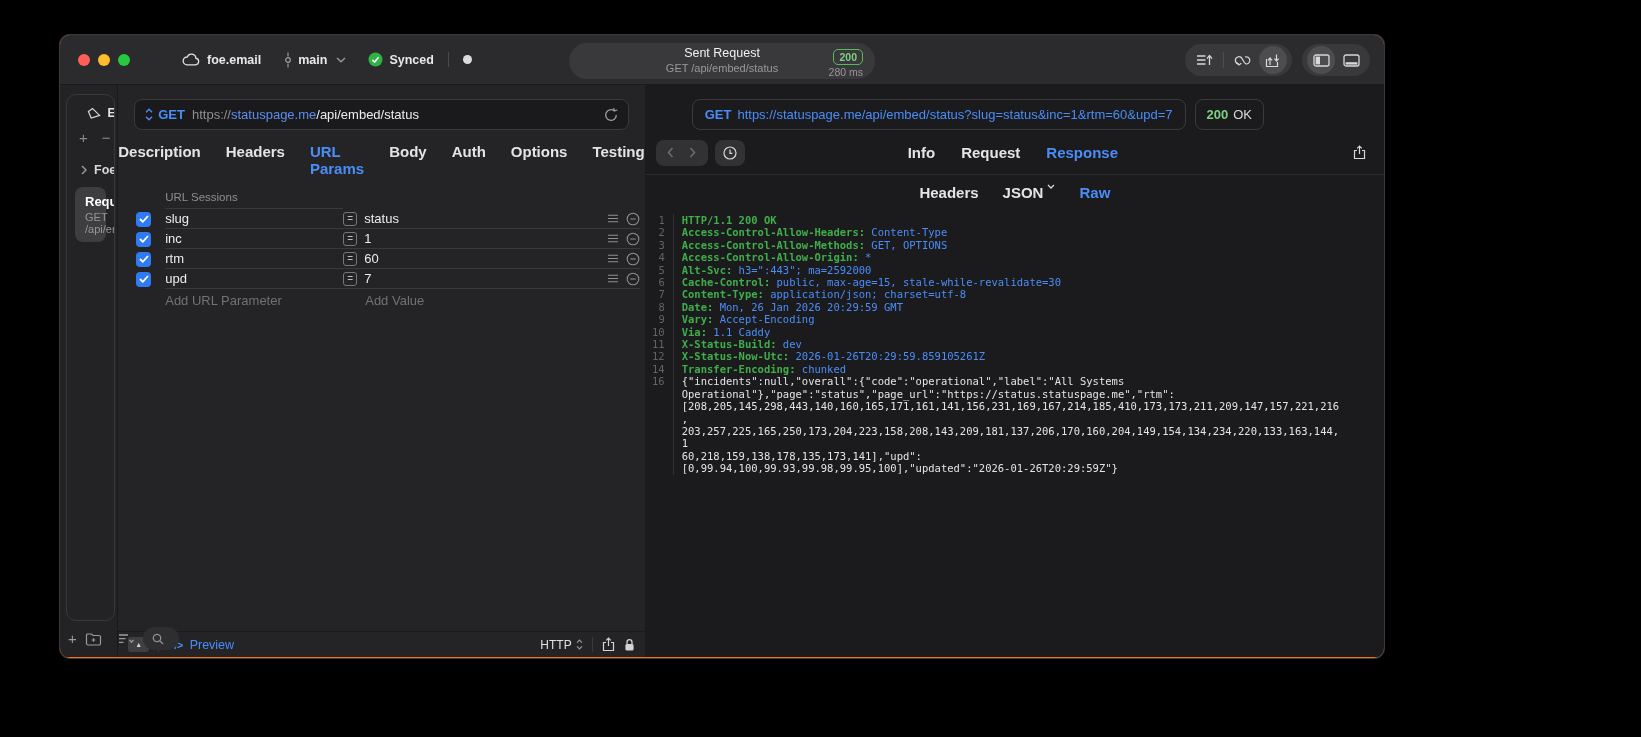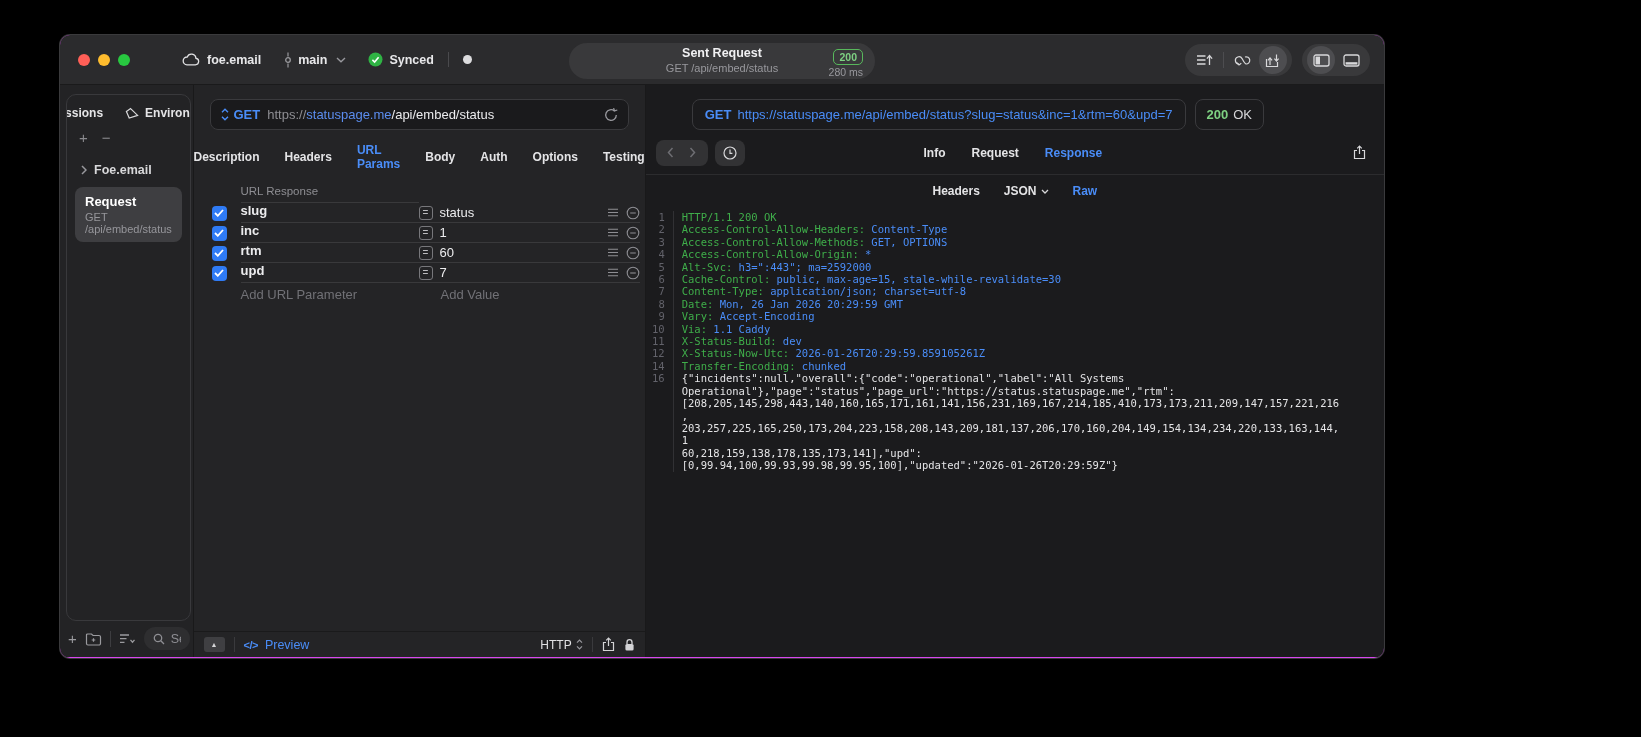--- a/index.html
+++ b/index.html
@@ -1,37 +1,37 @@
 <!DOCTYPE html>
 <html><head>
 <meta charset="utf-8">
 <style>
   * { margin:0; padding:0; box-sizing:border-box; }
   html,body { width:1641px; height:737px; background:#000; font-family:"Liberation Sans",sans-serif; overflow:hidden; }
   svg { display:block; }
 
   .window { position:absolute; left:60px; top:35px; width:1324px; height:623px;
-    background:#d946ef; border-radius:10px; overflow:hidden;
+    background:#f97316; border-radius:10px; overflow:hidden;
     box-shadow:0 0 0 1px #3a3a3c, 0 24px 60px rgba(0,0,0,.65); }
 
   
   .titlebar { height:50px; background:#2b2b2d; border-bottom:1px solid #1a1a1b;
     display:flex; align-items:center; position:relative; }
   .traffic { display:flex; gap:8px; margin-left:18px; }
   .tl { width:12px; height:12px; border-radius:50%; }
   .tb-proj { display:flex; align-items:center; gap:7px; margin-left:52px; color:#e8e8ea; font-size:12.5px; font-weight:600; }
   .tb-branch { display:flex; align-items:center; gap:5px; margin-left:22px; color:#e8e8ea; font-size:12.5px; font-weight:600; }
   .tb-sync { display:flex; align-items:center; gap:6px; margin-left:22px; color:#e8e8ea; font-size:12.5px; font-weight:600; }
   .vdiv { width:1px; height:15px; background:#4a4a4d; margin:0 14px; }
   .wdot { width:9px; height:9px; border-radius:50%; background:#dcdcde; }
   .tb-center { position:absolute; left:50%; top:8px; transform:translateX(-50%);
     width:306px; height:36px; background:#39393b; border-radius:18px;
     display:flex; align-items:center; justify-content:center; }
   .tb-center .txt { text-align:center; line-height:1.25; }
-  .tb-title { color:#f0f0f2; font-size:12.5px; font-weight:700; }
+  .tb-title { color:#f0f0f2; font-size:12.5px; font-weight:400; }
   .tb-sub { color:#98989d; font-size:11px; }
   .tb-right-meta { position:absolute; right:12px; top:4px; text-align:right; }
   .code-badge { display:inline-block; border:1px solid #58b85c; color:#7ed182; border-radius:5px;
     font-size:10.5px; font-weight:700; padding:0 5px; line-height:14px; }
   .dur { color:#98989d; font-size:10.5px; margin-top:1px; }
   .tb-icons { position:absolute; right:14px; top:9px; display:flex; gap:10px; }
   .pill { background:#39393b; border-radius:16px; height:32px; display:flex; align-items:center; padding:0 5px; gap:2px; }
   .ibtn { width:28px; height:28px; border-radius:50%; display:flex; align-items:center; justify-content:center; color:#d8d8da; }
   .ibtn.sel { background:#4d4d50; }
   .pdiv { width:1px; height:16px; background:#4d4d50; margin:0 3px; }
@@ -62,31 +62,31 @@
   
   .editor { width:537px; background:#242426; border-right:1px solid #19191a; display:flex; flex-direction:column; }
   .url-bar { margin:14px 16px 0; height:31px; background:#1a1a1c; border:1px solid #3a3a3d; border-radius:8px;
     display:flex; align-items:center; padding:0 10px; font-size:13px; }
   .method { color:#4a8df8; font-weight:700; margin:0 7px 0 5px; }
   .u-scheme { color:#8e8e93; }
   .u-host { color:#5b8def; }
   .u-path { color:#ececee; }
   .reload { margin-left:auto; color:#98989d; }
   .editor-tabs { display:flex; justify-content:center; gap:25px; padding:13px 0 9px; }
-  .tab { font-size:12px; font-weight:600; color:#e4e4e6; display:flex; align-items:center; gap:4px; }
+  .tab { font-size:15px; font-weight:600; color:#e4e4e6; display:flex; align-items:flex-start; gap:4px; }
   .tab.active { color:#4a8df8; }
   .params { flex:1; padding-left:18px; font-size:13px; }
   .phead { display:flex; align-items:center; height:23px; color:#8e8e93; font-size:11.5px; }
   .phead .c1 { width:29px; }
   .phead .c2 { width:178px; border-bottom:1px solid #39393b; height:100%; display:flex; align-items:flex-end; padding-bottom:5px; }
   .phead .c3 { flex:1; border-bottom:1px solid #39393b; height:100%; display:flex; align-items:flex-end; padding-bottom:5px; padding-left:22px; margin-right:5px; }
   .prow { display:flex; align-items:stretch; height:20px; }
   .cbcol { width:29px; display:flex; align-items:center; }
   .cbx { width:15px; height:15px; border-radius:4px; background:#2f7bf5; display:flex; align-items:center; justify-content:center; }
-  .ncell { width:178px; border-bottom:1px solid #39393b; display:flex; align-items:flex-start; color:#ececee;font-weight:bold; }
+  .ncell { width:178px; border-bottom:1px solid #39393b; display:flex; align-items:center; color:#ececee; }
   .vcell { flex:1; border-bottom:1px solid #39393b; display:flex; align-items:center; gap:7px; margin-right:5px; }
   .eqbox { width:14px; height:14px; border:1px solid #77777b; border-radius:3px; color:#bcbcc0;
     font-size:10px; display:flex; align-items:center; justify-content:center; flex-shrink:0; }
   .vtext { color:#ececee; flex:1; }
   .rowicon { color:#8e8e93; display:flex; align-items:center; }
   .addrow { display:flex; height:22px; align-items:center; color:#717176; }
   .addrow .a1 { width:29px; } .addrow .a2 { width:178px; } .addrow .a3 { padding-left:22px; }
   .editor-footer { height:26px; border-top:1px solid #1a1a1b; display:flex; align-items:center; gap:9px; padding:0 10px; }
   .collapse-btn { width:21px; height:15px; background:#3f3f42; border-radius:3px; color:#d4d4d6; font-size:7px;
     display:flex; align-items:center; justify-content:center; }
@@ -112,21 +112,21 @@
   .navbtn.clock { color:#d8d8da; }
   .resp-tabs { position:absolute; left:50%; transform:translateX(-50%); display:flex; gap:26px; }
   .resp-share { position:absolute; right:4px; color:#d8d8da; }
   .navline { height:1px; background:#2c2c2e; margin-top:8px; }
   .resp-views { display:flex; justify-content:center; gap:24px; padding:9px 0 8px; }
 
   .code { flex:1; font-family:"DejaVu Sans Mono",monospace; font-size:10.5px; line-height:12.4px; padding-top:5px; overflow:hidden; }
   .cl { display:flex; }
   .ln { width:28px; flex-shrink:0; text-align:right; padding-right:8px; color:#62626a; border-right:1px solid #313134; }
   .lt { flex:1; padding-left:8px; padding-right:40px; white-space:pre-wrap; overflow-wrap:anywhere; }
-  .seg-g { color:#3fae4a; }
+  .seg-g { color:#3fae4a;font-weight:bold; }
   .seg-b { color:#4a8df8; }
   .seg-w { color:#e4e4e6; }
 </style>
 </head>
 <body>
 
 <div class="window">
 
   <div class="titlebar">
     <div class="traffic">
@@ -341,21 +341,21 @@
           <span class="tab">
             <span>Options</span>
           </span>
           <span class="tab">
             <span>Testing</span>
           </span>
         </div>
       <div class="params">
         <div class="phead">
           <div class="c1"></div>
-          <div class="c2">URL Response</div>
+          <div class="c2">URL Sessions</div>
         </div>
         <div id="params-rows">
             <div class="prow">
               <div class="cbcol">
                 <div class="cbx">
                   <svg width="10" height="8" viewBox="0 0 10 8">
                     <polyline points="1,4 3.8,6.8 9,1" fill="none" stroke="#fff" stroke-width="1.8"></polyline>
                   </svg>
                 </div>
               </div>

